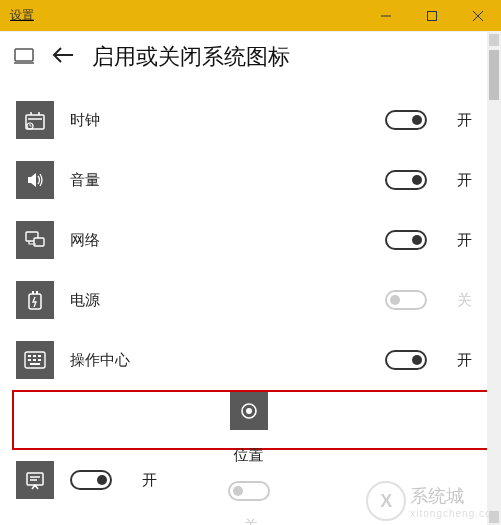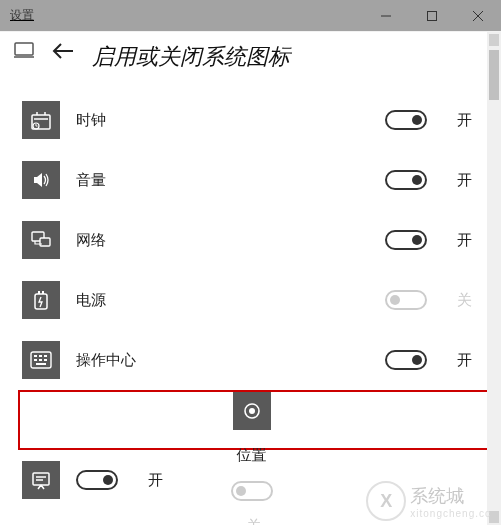--- a/index.html
+++ b/index.html
@@ -10,21 +10,21 @@
     width: 501px;
     height: 525px;
     overflow: hidden;
     position: relative;
   }
   .titlebar {
     height: 32px;
     display: flex;
     align-items: center;
     padding-left: 10px;
-    background: #a3a3a3;
+    background: #eab308;
     border-bottom: 1px solid #f2f2f2;
     text-decoration: underline;
   }
   .titlebar-title { font-size: 12px; color: #333; }
   .win-controls {
     margin-left: auto;
     display: flex;
     height: 100%;
   }
   .win-btn {
@@ -32,29 +32,29 @@
     display: flex;
     align-items: center;
     justify-content: center;
     font-size: 12px;
     color: #333;
     cursor: default;
   }
   .win-btn svg { display: block; }
   .header {
     display: flex;
+    align-items: center;
     padding: 10px 14px 18px 14px;
     gap: 18px;
-    font-style: italic;
   }
   .device-icon { color: #555; }
   .back-arrow { color: #222; font-size: 20px; }
   .page-title { font-size: 22px; color: #111; font-weight: 400; }
   .list {
-    padding-left: 22px;
+    padding-left: 16px;
     padding-right: 20px;
   }
   .row {
     display: flex;
     align-items: center;
     height: 60px;
     gap: 16px;
   }
   .row.highlight {
     border: 2px solid #c00;

